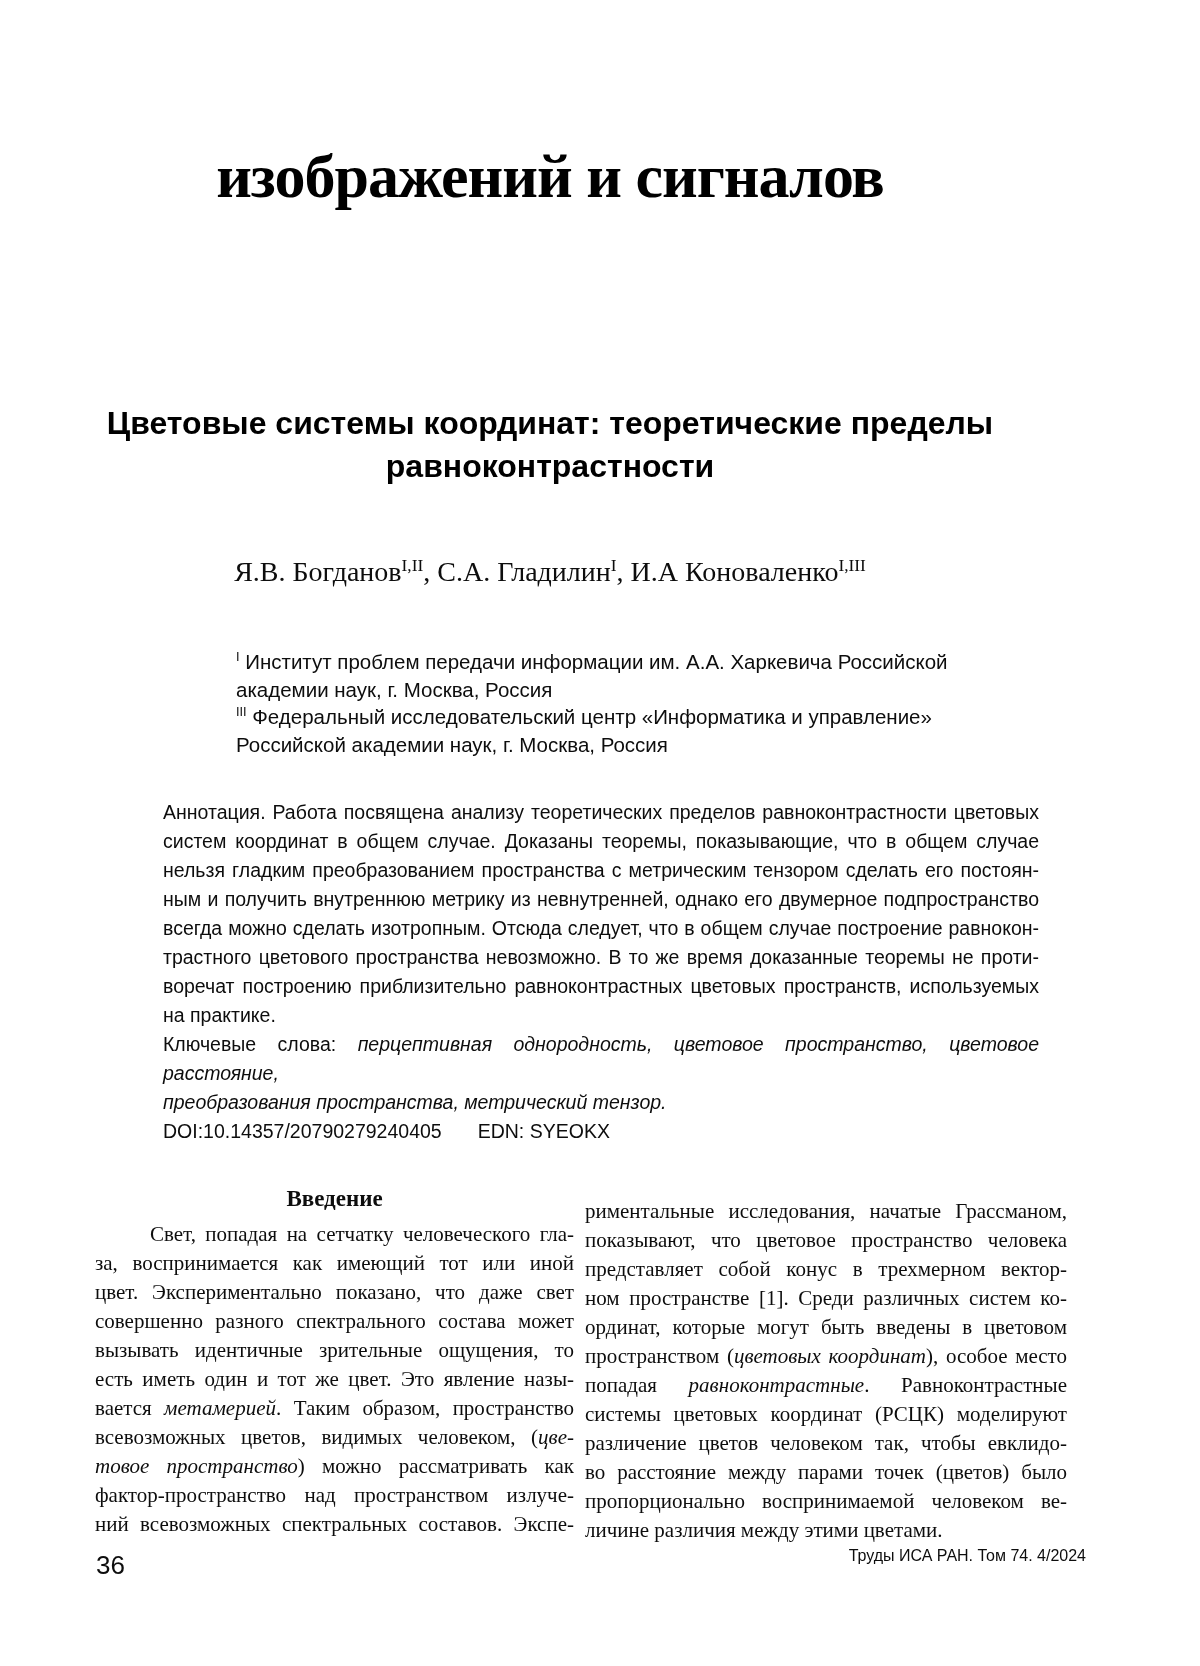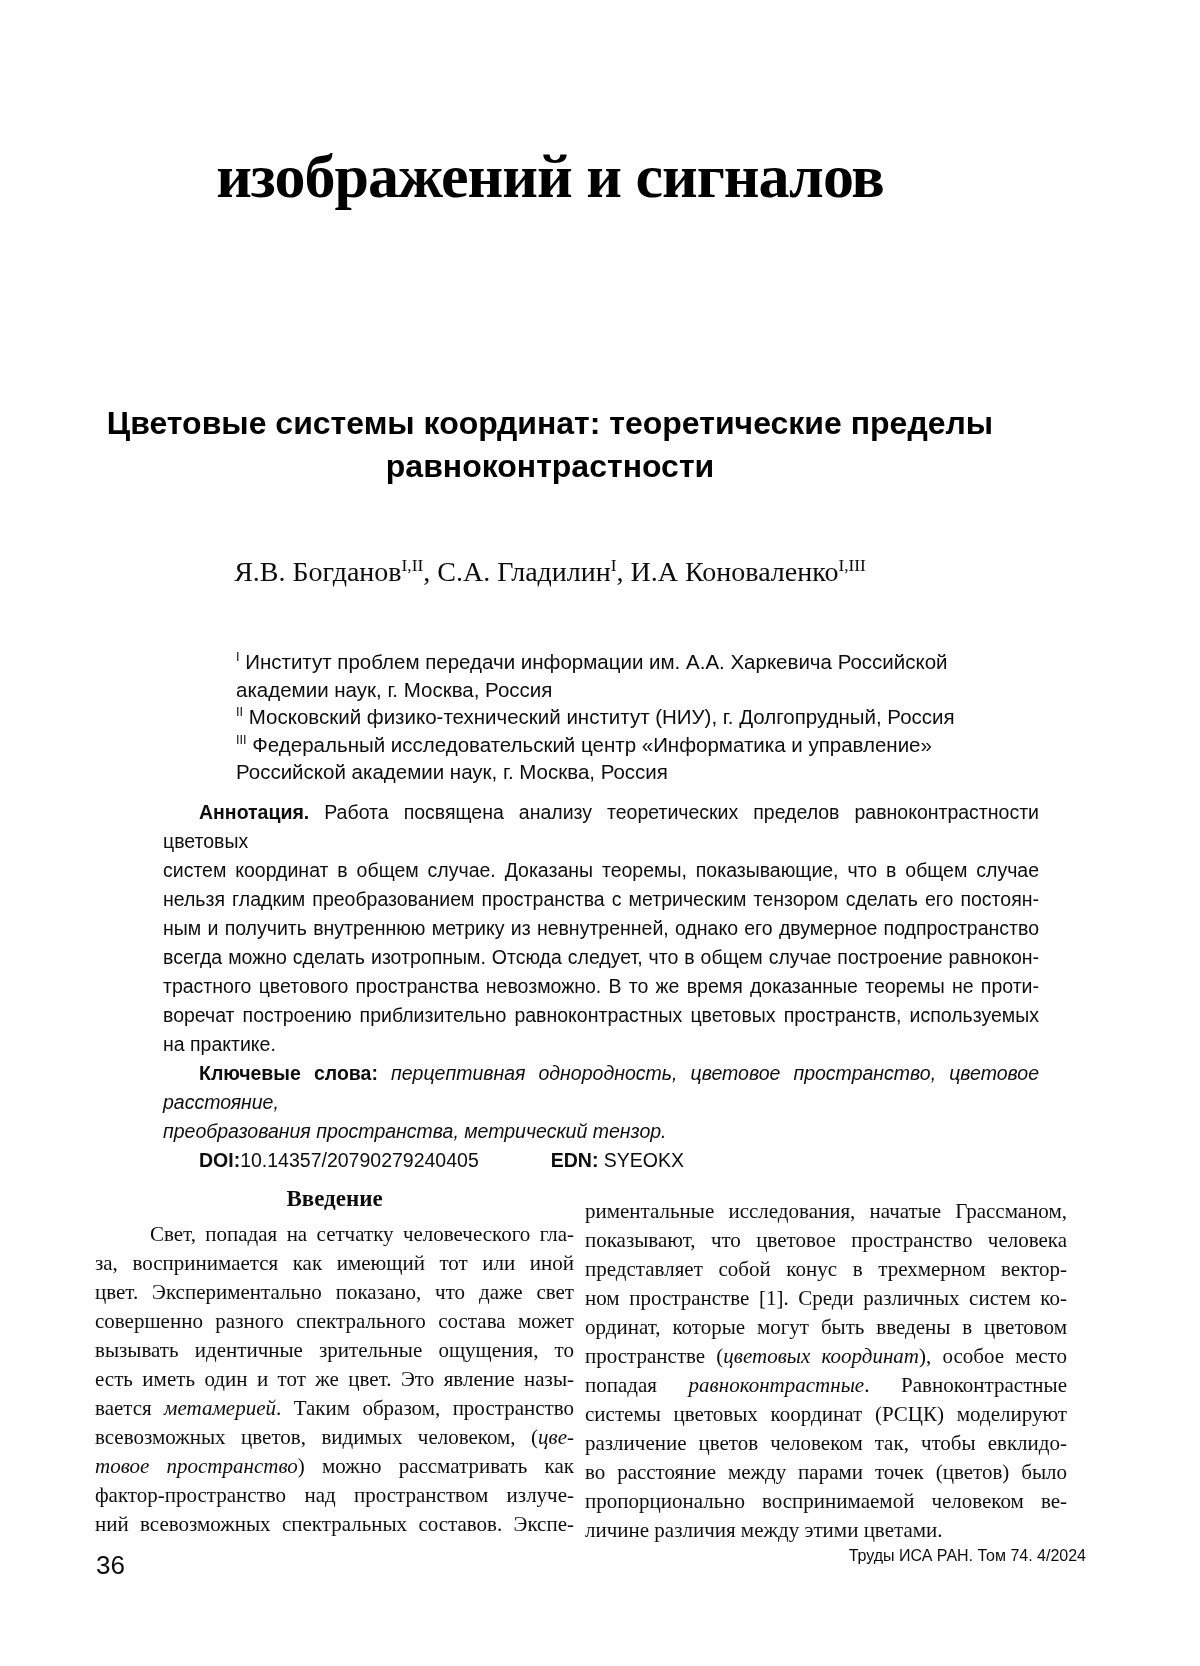--- a/index.html
+++ b/index.html
@@ -54,21 +54,21 @@
   }
 
   
   .page-number{position:absolute;left:96px;top:1530px;font-size:26px;line-height:30px;margin-top:20px;}
   .journal-ref{position:absolute;right:114px;top:1546px;font-size:16px;line-height:20px;margin-left:9px;}
 
   
   .tline{min-height:1em;}
   .just{text-align:justify;text-align-last:justify;}
   .indent{text-indent:55px;}
-  .b{font-weight:bold;margin-left:36px;}
+  .b{font-weight:normal;}
   .i{font-style:italic;}
   .sup{vertical-align:super;font-size:0.62em;line-height:0;}
   .gap{display:inline-block;width:36px;}
 </style>
 </head>
 <body>
 
 <div class="page">
 
   <div class="section-title">
@@ -80,21 +80,20 @@
     <div>равноконтрастности</div>
   </div>
 
   <div class="authors">
       <div class="tline"><span>Я.В. Богданов</span><span class="sup">I,II</span><span>, С.А. Гладилин</span><span class="sup">I</span><span>, И.А Коноваленко</span><span class="sup">I,III</span></div>
     </div>
 
   <div class="affiliations">
       <div class="tline"><span class="sup">I</span><span> Институт проблем передачи информации им. А.А. Харкевича Российской</span></div>
       <div class="tline"><span>академии наук, г. Москва, Россия</span></div>
-      <div class="tline"><span class="sup">II</span><span> Московский физико-технический институт (НИУ), г. Долгопрудный, Россия</span></div>
       <div class="tline"><span class="sup">III</span><span> Федеральный исследовательский центр «Информатика и управление»</span></div>
       <div class="tline"><span>Российской академии наук, г. Москва, Россия</span></div>
     </div>
 
   <div class="meta-block">
     <div>
         <div class="tline just"><span class="b">Аннотация.</span><span> Работа посвящена анализу теоретических пределов равноконтрастности цветовых</span></div>
         <div class="tline just"><span>систем координат в общем случае. Доказаны теоремы, показывающие, что в общем случае</span></div>
         <div class="tline just"><span>нельзя гладким преобразованием пространства с метрическим тензором сделать его постоян-</span></div>
         <div class="tline just"><span>ным и получить внутреннюю метрику из невнутренней, однако его двумерное подпространство</span></div>
@@ -128,21 +127,21 @@
           <div class="tline just"><span>фактор-пространство над пространством излуче-</span></div>
           <div class="tline just"><span>ний всевозможных спектральных составов. Экспе-</span></div>
         </div>
     </div>
     <div class="col-right">
         <div class="tline just"><span>риментальные исследования, начатые Грассманом,</span></div>
         <div class="tline just"><span>показывают, что цветовое пространство человека</span></div>
         <div class="tline just"><span>представляет собой конус в трехмерном вектор-</span></div>
         <div class="tline just"><span>ном пространстве [1]. Среди различных систем ко-</span></div>
         <div class="tline just"><span>ординат, которые могут быть введены в цветовом</span></div>
-        <div class="tline just"><span>пространстве (</span><span class="i">цветовых координат</span><span>), особое место</span></div>
+        <div class="tline just"><span>пространством (</span><span class="i">цветовых координат</span><span>), особое место</span></div>
         <div class="tline just"><span>попадая </span><span class="i">равноконтрастные</span><span>. Равноконтрастные</span></div>
         <div class="tline just"><span>системы цветовых координат (РСЦК) моделируют</span></div>
         <div class="tline just"><span>различение цветов человеком так, чтобы евклидо-</span></div>
         <div class="tline just"><span>во расстояние между парами точек (цветов) было</span></div>
         <div class="tline just"><span>пропорционально воспринимаемой человеком ве-</span></div>
         <div class="tline"><span>личине различия между этими цветами.</span></div>
       </div>
   </div>
 
   <div class="page-number">36</div>

